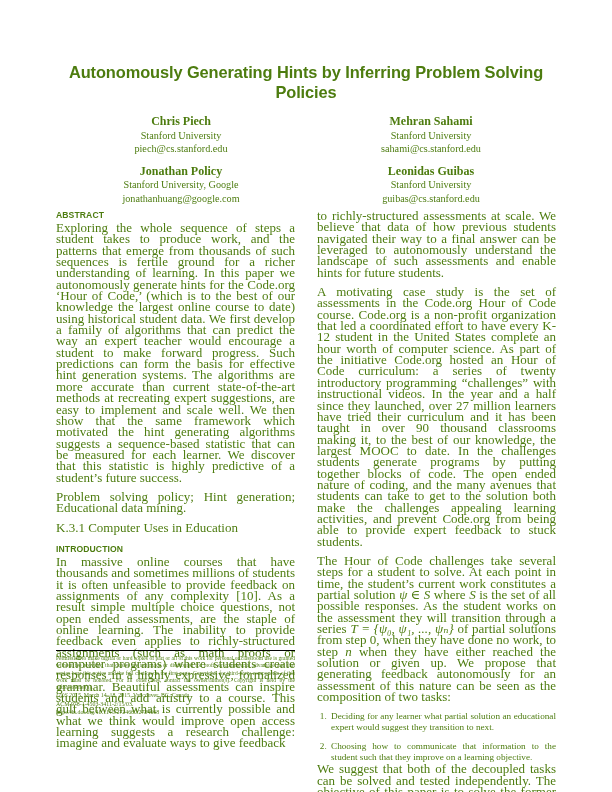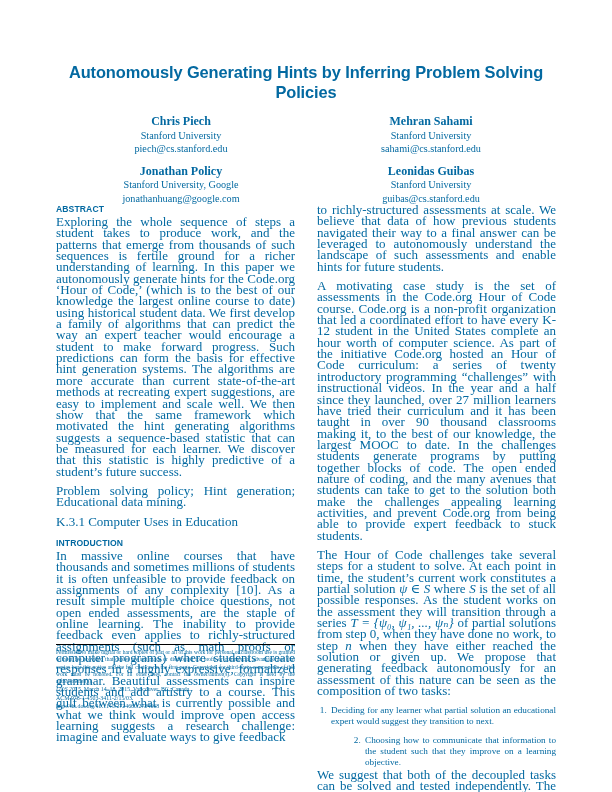--- a/index.html
+++ b/index.html
@@ -7,21 +7,21 @@
     padding: 0;
     background: #ffffff;
   }
   .page {
     position: relative;
     width: 612px;
     height: 792px;
     background: #ffffff;
     overflow: hidden;
     font-family: "Liberation Serif", "DejaVu Serif", serif;
-    color: #0369a1;
+    color: #4d7c0f;
   }
 
   
   .title {
     position: absolute;
     left: 56px;
     top: 62px;
     width: 500px;
     text-align: center;
     font-family: "Liberation Sans", "DejaVu Sans", sans-serif;
@@ -52,21 +52,21 @@
   }
   .author-line {
     font-size: 10.2px;
     line-height: 13.5px;
   }
 
   
   .columns {
     position: absolute;
     left: 56px;
-    top: 204px;
+    top: 210px;
     width: 500px;
     height: 545px;
     display: flex;
     justify-content: space-between;
   }
   .col {
     width: 239px;
     position: relative;
   }
 
@@ -94,21 +94,21 @@
     margin: 8.5px 0 0 0;
     padding-left: 12px;
     font-size: 9.2px;
     line-height: 11.35px;
   }
   ol.tasks li {
     text-align: justify;
     margin-bottom: 7px;
     padding-left: 2px;
   }
-  ol.tasks li:last-child { margin-bottom: 0; margin-left: 34px; }
+  ol.tasks li:last-child { margin-bottom: 0; }
 
   .after-list { margin-top: 8.5px; font-family: Liberation Serif, serif; }
 
   
   .copyright {
     position: absolute;
     left: 0;
     top: 440px;
     width: 239px;
     border-top: 0.6px solid #000;

